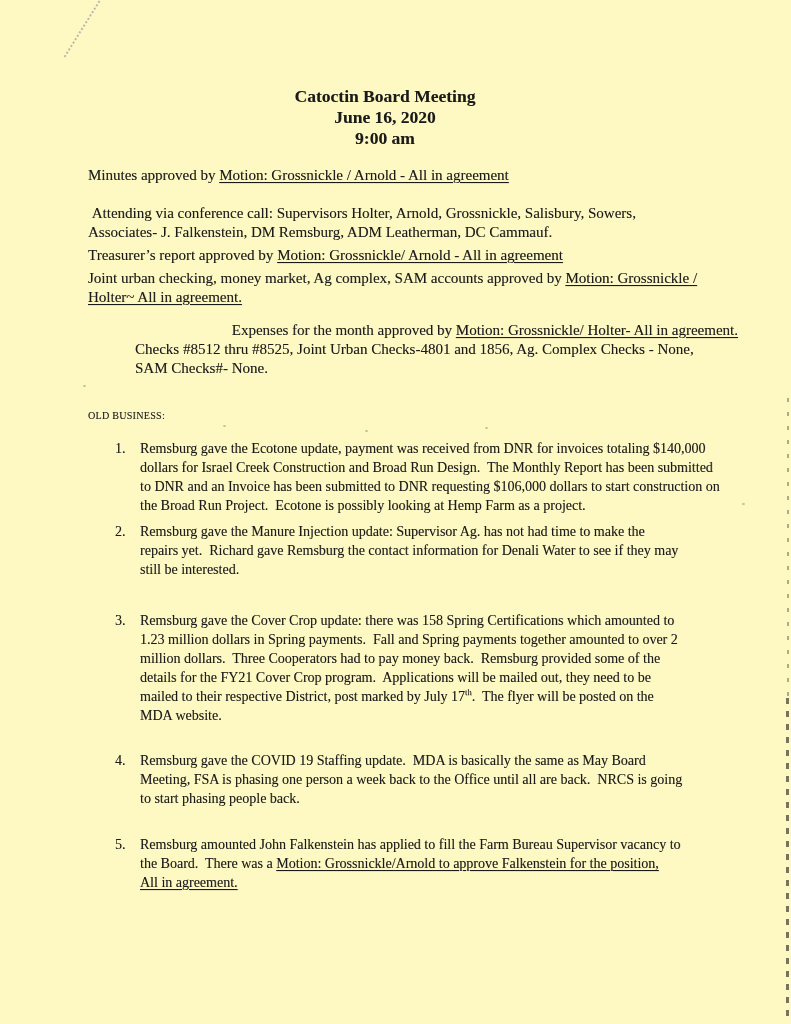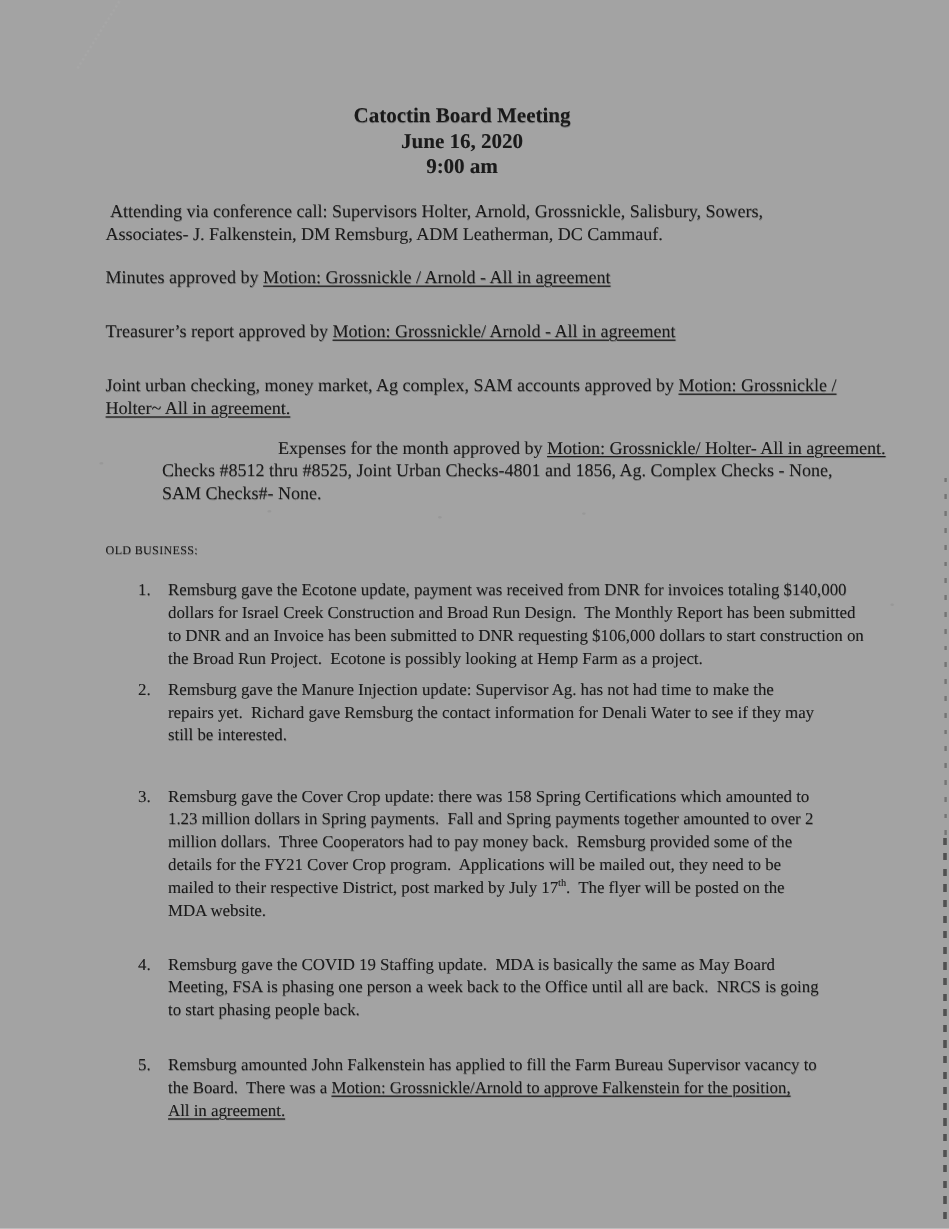--- a/index.html
+++ b/index.html
@@ -1,30 +1,30 @@
 <!DOCTYPE html>
 <html><head>
 <meta charset="utf-8">
 <style>
   html,body{margin:0;padding:0;background:#e8e8e8;}
   .page{
     position:relative;
     width:791px;height:1024px;
-    background:#a3a3a3;
+    background:#fef9c3;
     font-family:"Liberation Serif","DejaVu Serif",serif;
     color:#1a1a1a;
     overflow:hidden;
     text-shadow:0.3px 0.3px 0.4px rgba(30,30,30,0.35);
   }
   .content{position:absolute;left:88px;top:86px;width:660px;}
   .title-block{width:594px;text-align:center;font-size:17.5px;font-weight:bold;line-height:21px;}
   .title-line{white-space:pre-wrap;}
   .para{font-size:15px;line-height:19px;margin:0;white-space:pre-wrap;width:650px;}
   .attending{margin-top:19px;}
-  .approval{margin-top:26px;}
+  .approval{margin-top:4px;}
   .approval-minutes{margin-top:17px;}
   .approval-expenses{margin-top:14px;text-align:right;}
   .motion{text-decoration:underline;text-underline-offset:2px;text-decoration-thickness:1.2px;}
   .expenses-detail{margin-top:0;margin-left:47px;}
   .heading{font-size:10px;line-height:19px;margin:28px 0 0 0;letter-spacing:0.3px;white-space:pre-wrap;}
   .items{margin:14px 0 0 0;padding:0;list-style:none;}
   .item{display:flex;margin:0 0 0 27px;font-size:14px;line-height:19px;}
   .item .num{flex:none;width:25px;white-space:pre;}
   .item .text{width:612px;white-space:pre-wrap;}
   .item-1{margin-bottom:7px;}
@@ -57,24 +57,24 @@
   <div class="artifact speck" style="left:742px;top:503px;"></div>
 
   <div class="content">
 
     <div class="title-block">
       <div class="title-line">Catoctin Board Meeting</div>
       <div class="title-line">June 16, 2020</div>
       <div class="title-line">9:00 am</div>
     </div>
 
+    <p class="para approval approval-minutes"><span>Minutes approved by </span><span class="motion">Motion: Grossnickle / Arnold - All in agreement</span></p>
+
     <p class="para attending"> Attending via conference call: Supervisors Holter, Arnold, Grossnickle, Salisbury, Sowers,
 Associates- J. Falkenstein, DM Remsburg, ADM Leatherman, DC Cammauf.</p>
-
-    <p class="para approval approval-minutes"><span>Minutes approved by </span><span class="motion">Motion: Grossnickle / Arnold - All in agreement</span></p>
 
     <p class="para approval"><span>Treasurer’s report approved by </span><span class="motion">Motion: Grossnickle/ Arnold - All in agreement</span></p>
 
     <p class="para approval"><span>Joint urban checking, money market, Ag complex, SAM accounts approved by </span><span class="motion">Motion: Grossnickle /
 Holter~ All in agreement.</span></p>
 
     <p class="para approval approval-expenses"><span>Expenses for the month approved by </span><span class="motion">Motion: Grossnickle/ Holter- All in agreement.</span></p>
 
     <p class="para expenses-detail">Checks #8512 thru #8525, Joint Urban Checks-4801 and 1856, Ag. Complex Checks - None,
 SAM Checks#- None.</p>

